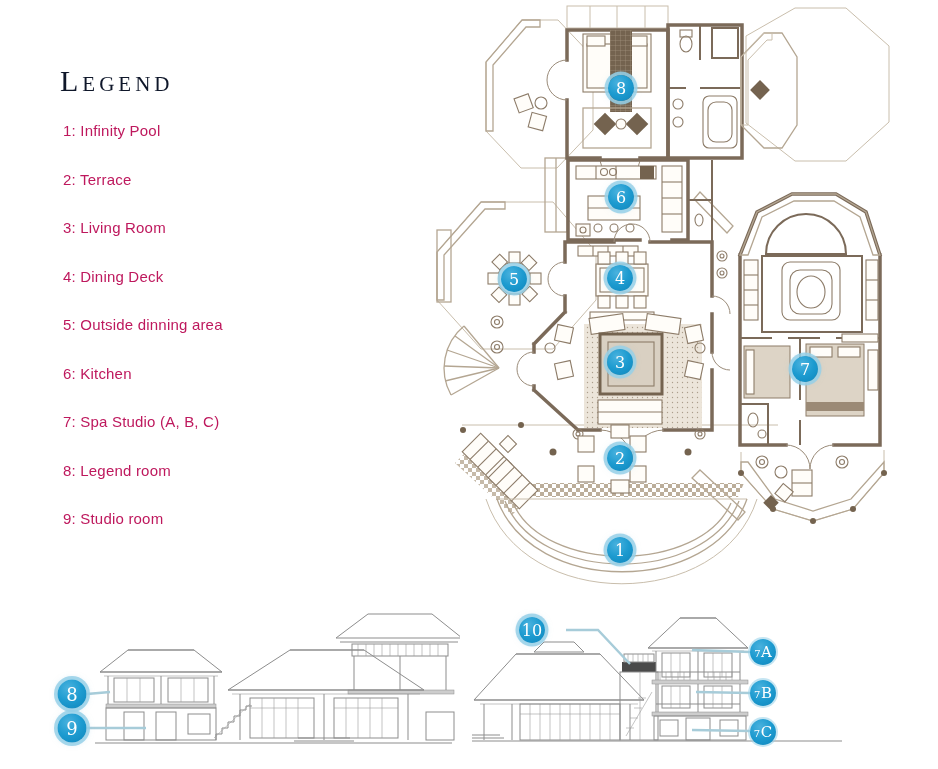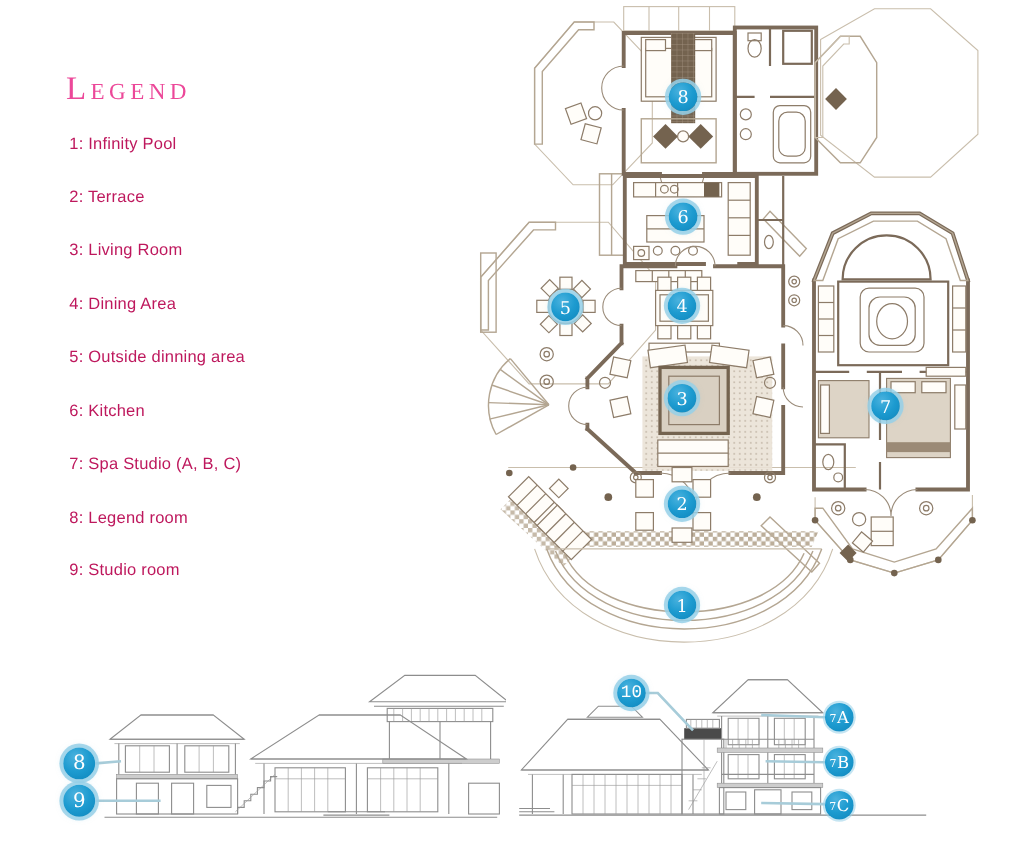--- a/index.html
+++ b/index.html
@@ -1,21 +1,21 @@
 <!DOCTYPE html>
 <html><head>
 <meta charset="utf-8">
 <style>
   html,body{margin:0;padding:0;background:#ffffff;}
   #canvas{position:relative;width:938px;height:769px;background:#ffffff;overflow:hidden;
           font-family:"Liberation Sans",sans-serif;}
   
   .legend{position:absolute;left:60px;top:64px;width:330px;}
   .legend-title{font-family:"Liberation Serif","DejaVu Serif",serif;
-    font-variant:small-caps;font-size:30px;letter-spacing:4px;color:#ec4899;font-weight:400;}
+    font-variant:small-caps;font-size:30px;letter-spacing:4px;color:#0f172a;font-weight:400;}
   .legend-list{list-style:none;margin:24px 0 0 3px;padding:0;}
   .legend-list li{font-size:15px;line-height:18px;margin:0 0 30.5px 0;color:#be185d;letter-spacing:.2px;}
   
   .marker{position:absolute;width:26px;height:26px;border-radius:50%;
     transform:translate(-50%,-50%);z-index:6;
     background:radial-gradient(circle at 38% 30%, #4ab2de 0%, #1d9bd0 48%, #0e85bb 100%);
     box-shadow:0 0 0 3.5px rgba(150,208,232,.85), 0 0 7px rgba(120,190,220,.55);
     color:#fff;display:flex;align-items:center;justify-content:center;
     font-family:"DejaVu Serif","Liberation Serif",serif;font-size:16px;}
   .marker.big{width:29px;height:29px;font-size:18px;}
@@ -27,21 +27,21 @@
 </head>
 <body>
 <div id="canvas">
 
   <div class="legend">
     <div class="legend-title">Legend</div>
     <ul class="legend-list">
       <li>1: Infinity Pool</li>
       <li>2: Terrace</li>
       <li>3: Living Room</li>
-      <li>4: Dining Area</li>
+      <li>4: Dining Deck</li>
       <li>5: Outside dinning area</li>
       <li>6: Kitchen</li>
       <li>7: Spa Studio (A, B, C)</li>
       <li>8: Legend room</li>
       <li>9: Studio room</li>
     </ul>
   </div>
 
   <svg style="left:430px;top:0;" width="508" height="600" viewBox="430 0 508 600">
     <defs>
@@ -530,21 +530,21 @@
   <div class="marker" style="left:621px;top:197px;">6</div>
   <div class="marker" style="left:514px;top:279px;">5</div>
   <div class="marker" style="left:620px;top:278px;">4</div>
   <div class="marker" style="left:620px;top:362px;">3</div>
   <div class="marker" style="left:805px;top:369px;">7</div>
   <div class="marker" style="left:620px;top:458px;">2</div>
   <div class="marker" style="left:620px;top:550px;">1</div>
 
   <div class="marker big" style="left:72px;top:694px;">8</div>
   <div class="marker big" style="left:72px;top:728px;">9</div>
-  <div class="marker" style="left:574px;top:630px;font-family:Liberation Mono, monospace;">10</div>
+  <div class="marker" style="left:532px;top:630px;">10</div>
   <div class="marker suite" style="left:763px;top:652px;">
     <span class="sub">7</span>
       <span class="ltr">A</span>
   </div>
   <div class="marker suite" style="left:763px;top:693px;">
     <span class="sub">7</span>
       <span class="ltr">B</span>
   </div>
   <div class="marker suite" style="left:763px;top:732px;">
     <span class="sub">7</span>

